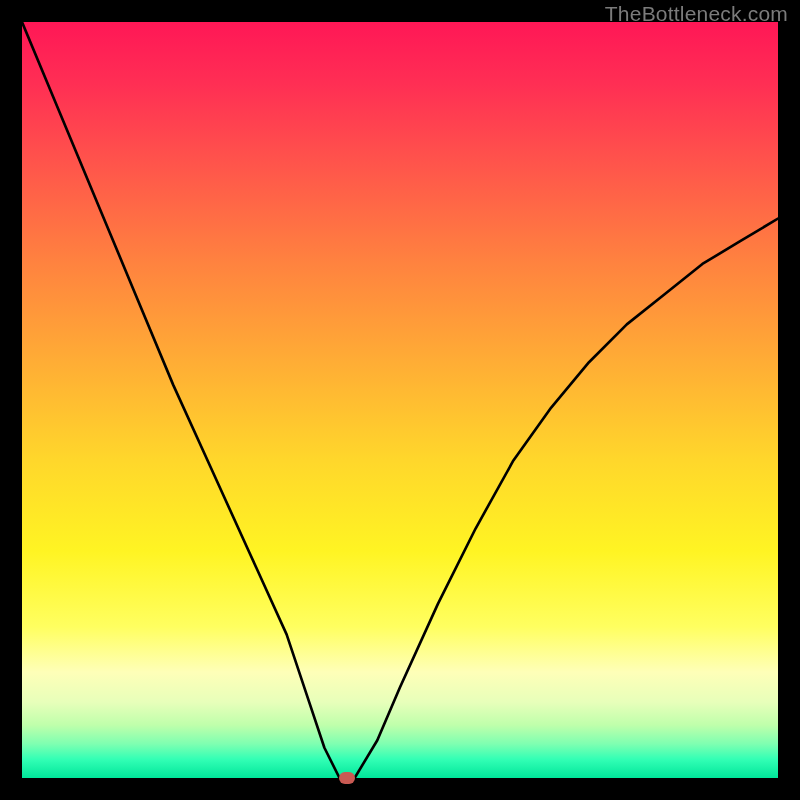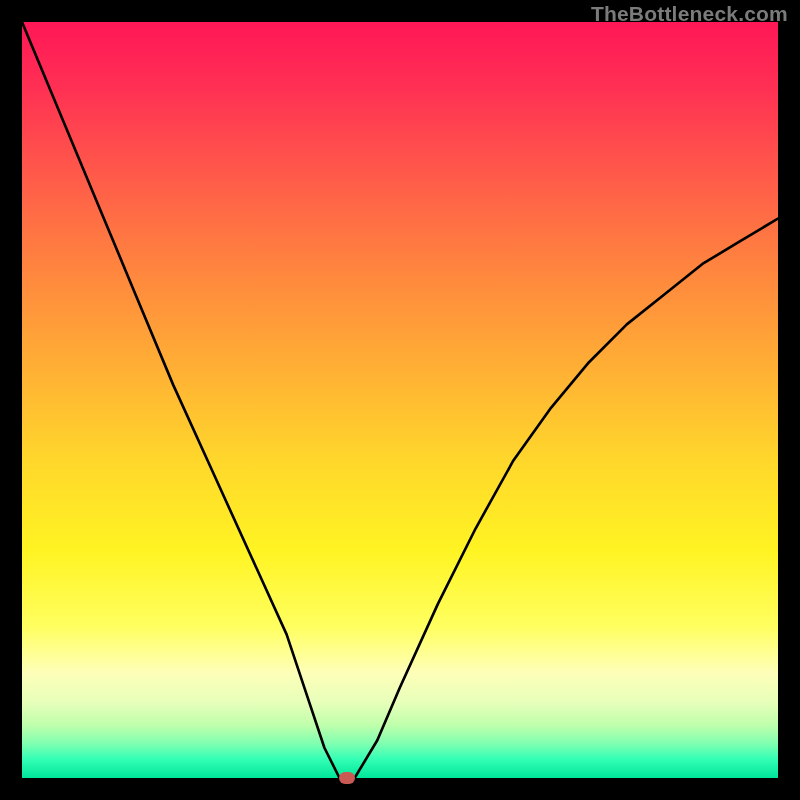--- a/index.html
+++ b/index.html
@@ -50,21 +50,21 @@
     background: #c95a53;
     transform: translate(-50%, -50%);
   }
   .watermark {
     position: absolute;
     top: 2px;
     right: 12px;
     color: #7b7b7b;
     font-size: 21px;
     letter-spacing: 0.2px;
-    font-weight: 700;
+    font-weight: 400;
   }
 </style>
 </head>
 <body>
 
 <div class="watermark">TheBottleneck.com</div>
 
 <div class="frame">
 
   <svg class="curve" viewBox="0 0 100 100" preserveAspectRatio="none">

